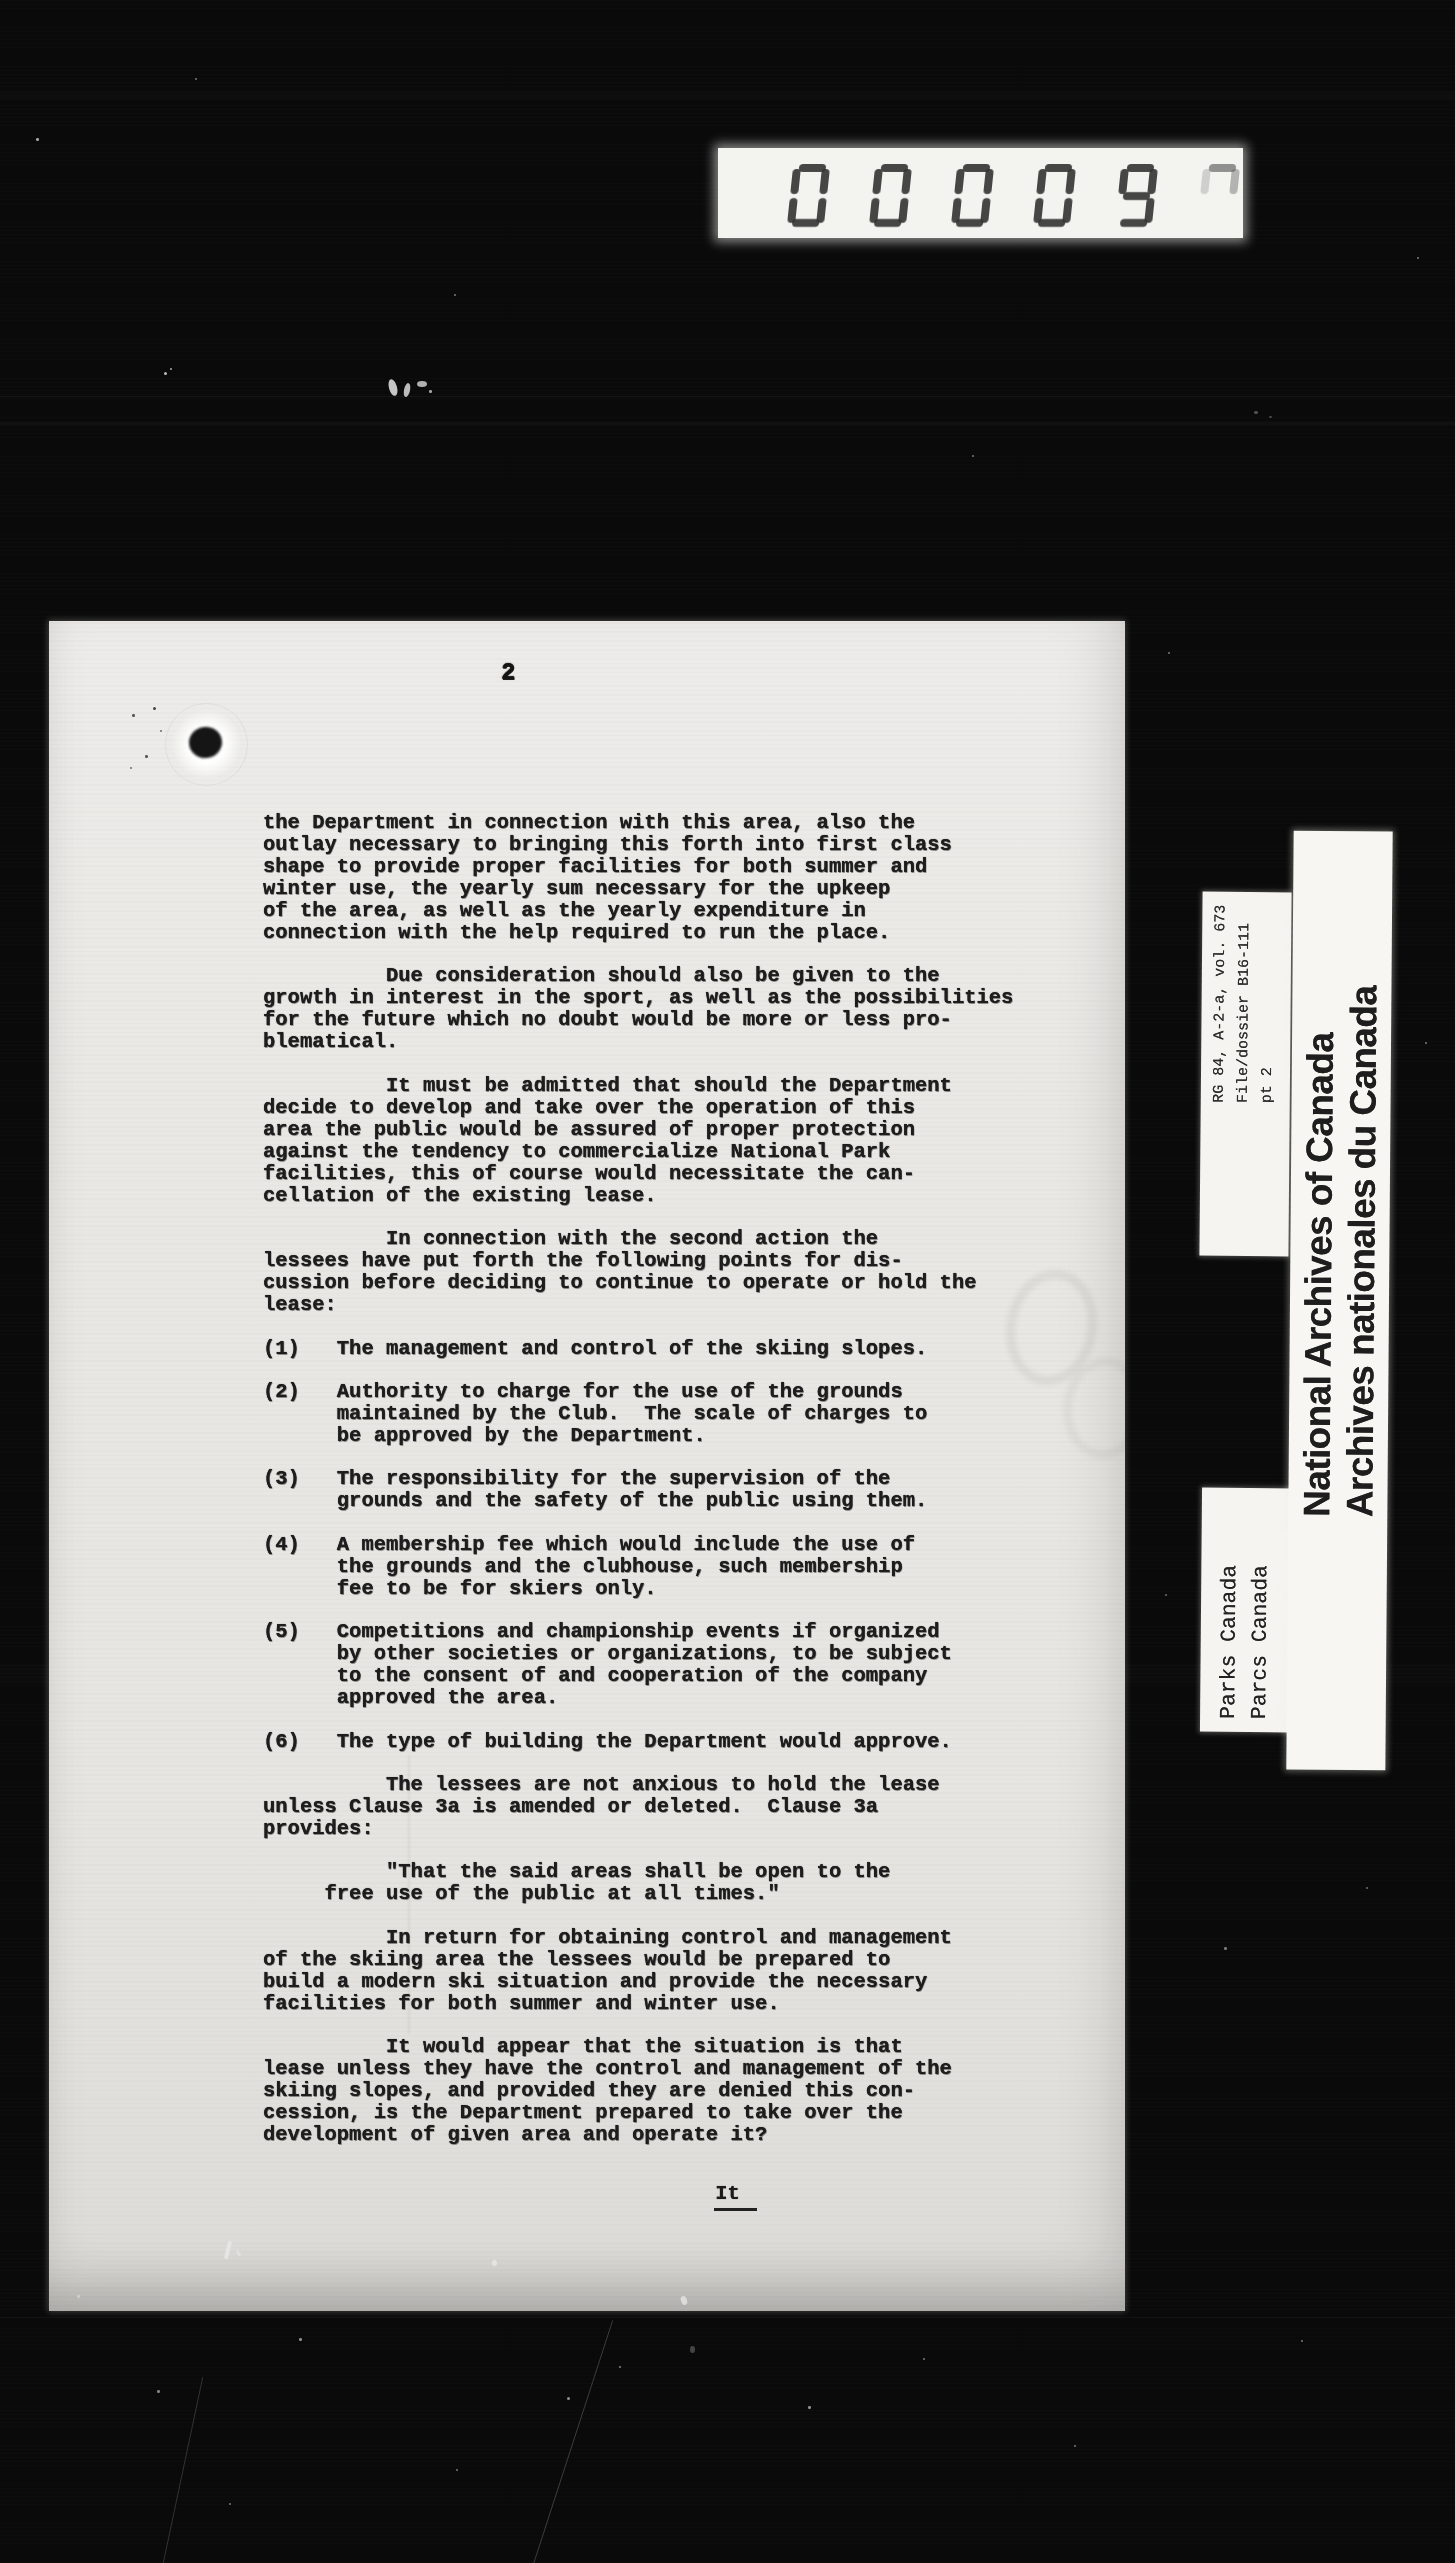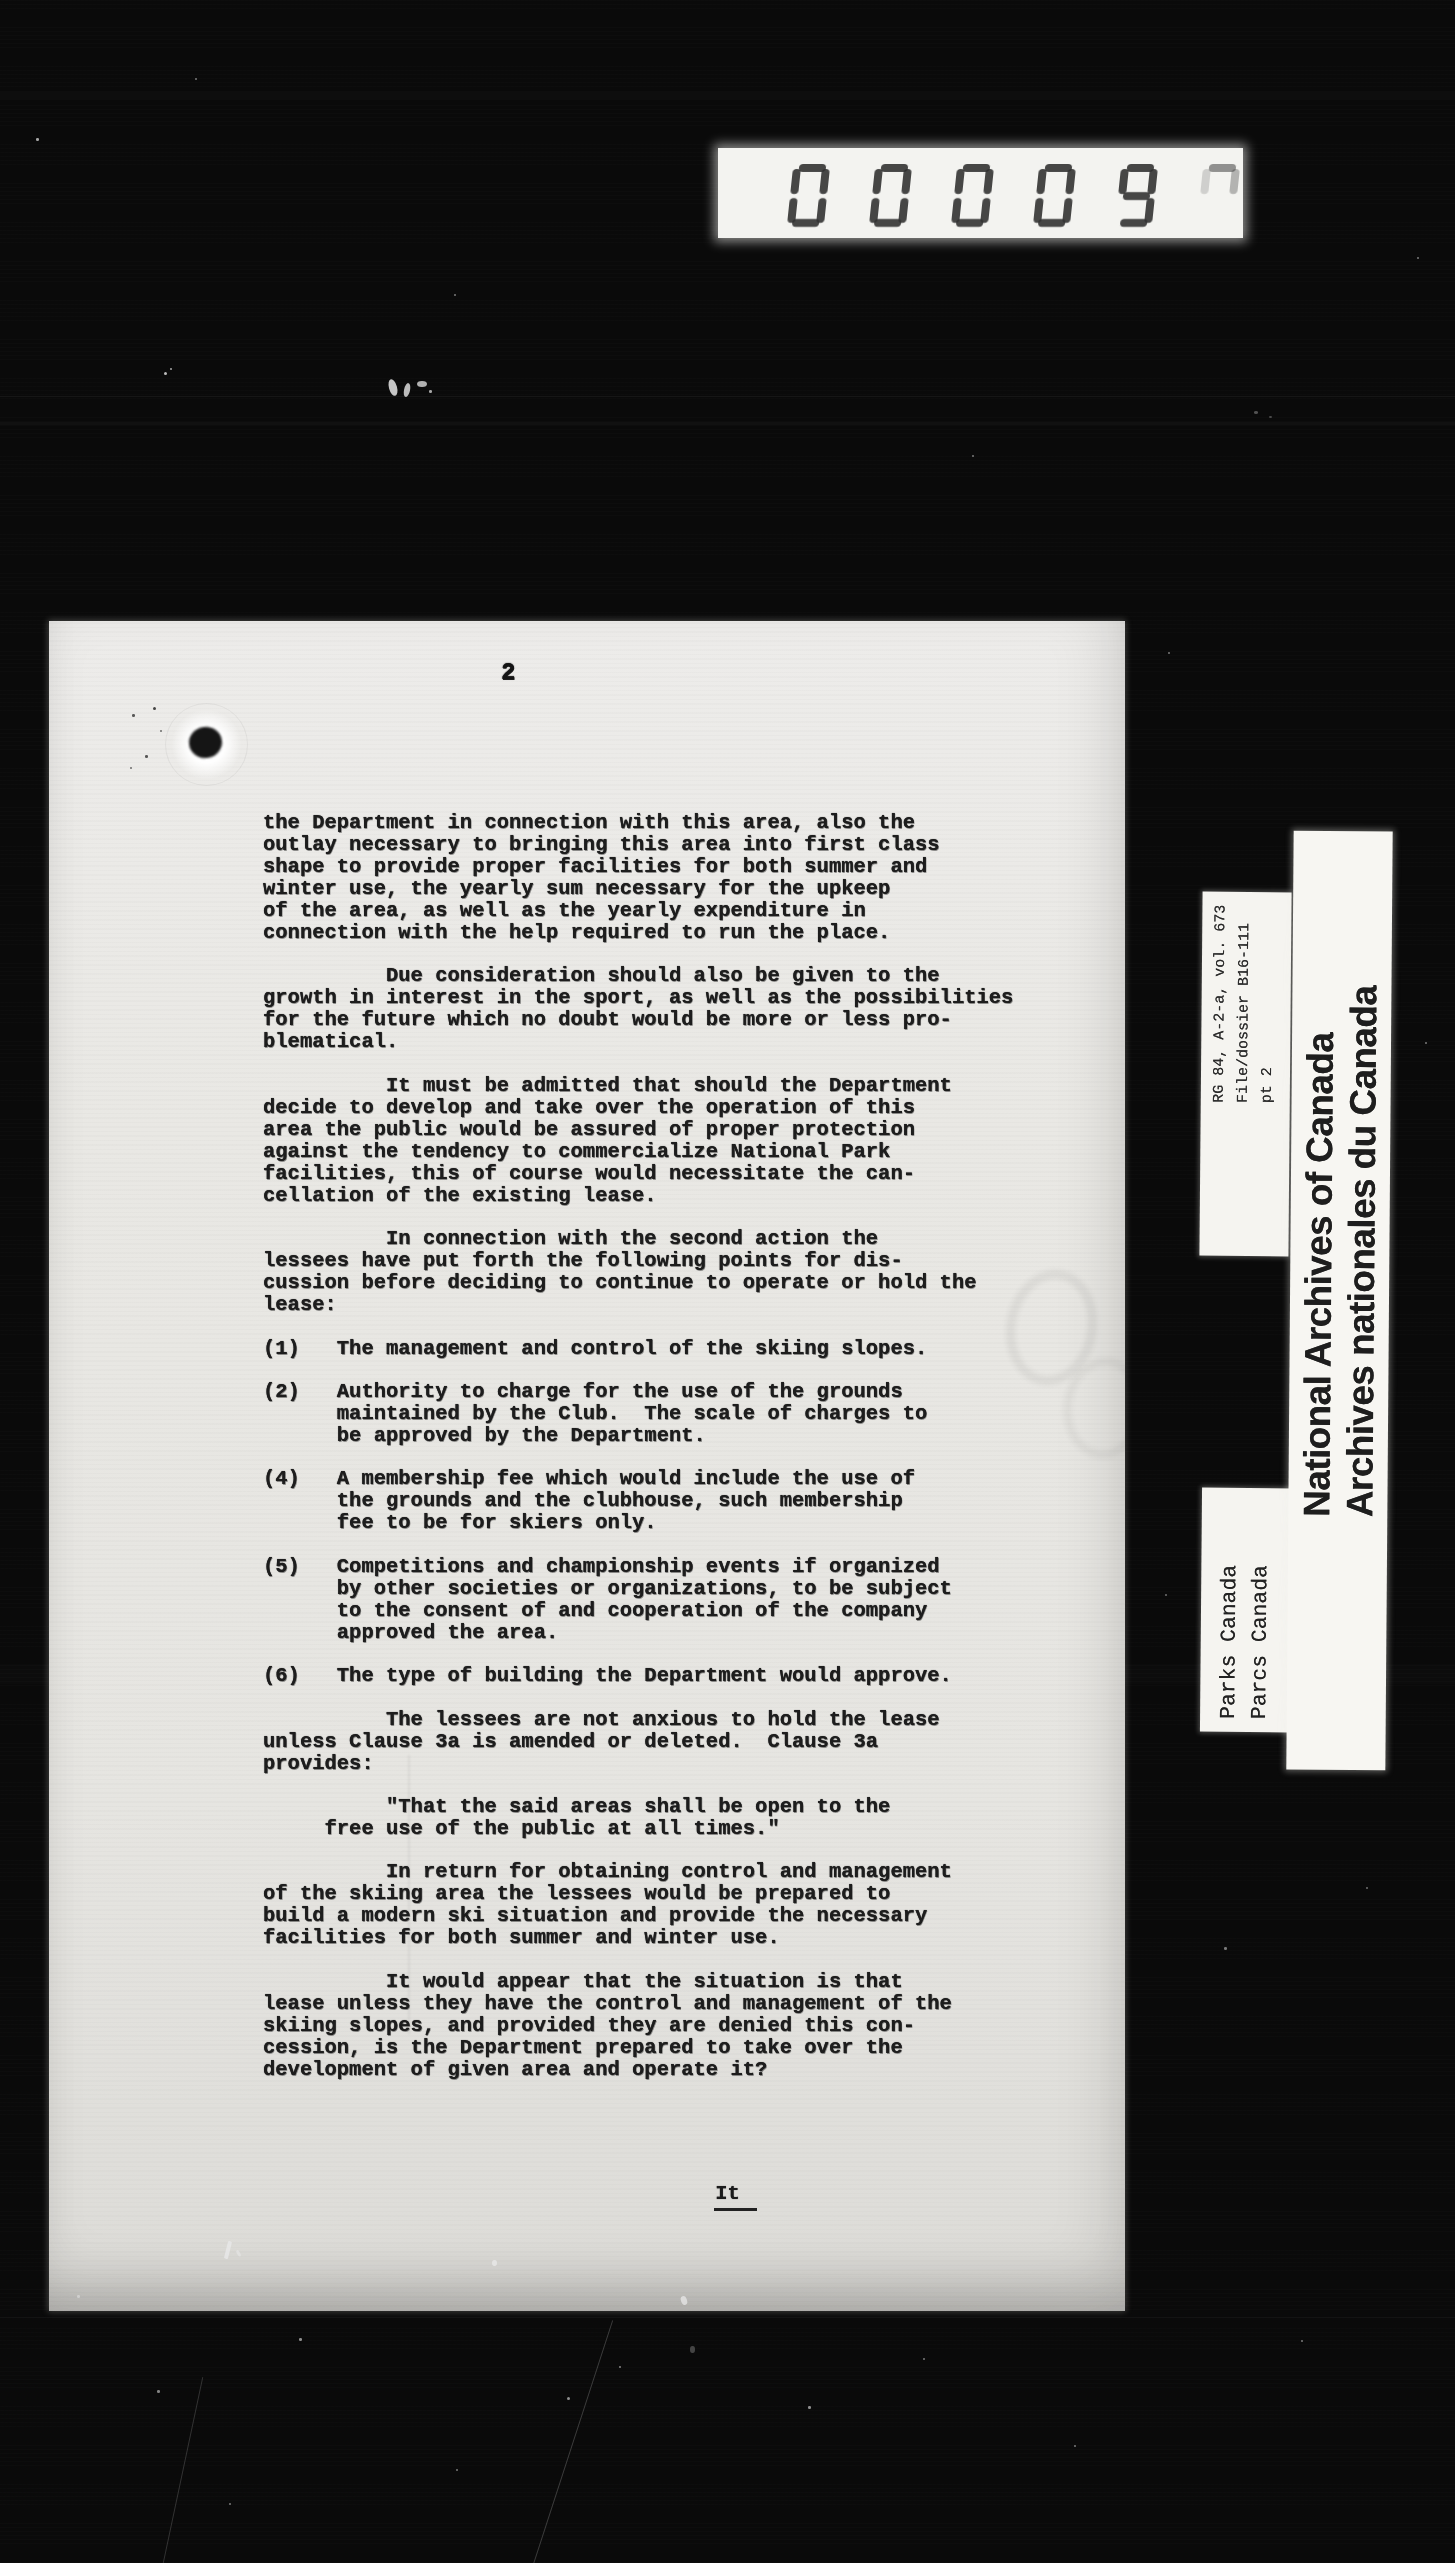--- a/index.html
+++ b/index.html
@@ -120,21 +120,21 @@
   <div class="page" id="page">
     <div class="page-number">2</div>
     <div class="punch-ring"></div>
     <div class="punch"></div>
     <div class="ghost-ring ghost-a"></div>
     <div class="ghost-ring ghost-b"></div>
     <div class="crease"></div>
     <div class="typewritten" id="typewritten">
         <div class="para">
           <div class="tline">the Department in connection with this area, also the</div>
-          <div class="tline">outlay necessary to bringing this area into first class</div>
+          <div class="tline">outlay necessary to bringing this forth into first class</div>
           <div class="tline">shape to provide proper facilities for both summer and</div>
           <div class="tline">winter use, the yearly sum necessary for the upkeep</div>
           <div class="tline">of the area, as well as the yearly expenditure in</div>
           <div class="tline">connection with the help required to run the place.</div>
         </div>
         <div class="para">
           <div class="tline">          Due consideration should also be given to the</div>
           <div class="tline">growth in interest in the sport, as well as the possibilities</div>
           <div class="tline">for the future which no doubt would be more or less pro-</div>
           <div class="tline">blematical.</div>
@@ -153,20 +153,24 @@
           <div class="tline">cussion before deciding to continue to operate or hold the</div>
           <div class="tline">lease:</div>
         </div>
         <div class="para">
           <div class="tline">(1)   The management and control of the skiing slopes.</div>
         </div>
         <div class="para">
           <div class="tline">(2)   Authority to charge for the use of the grounds</div>
           <div class="tline">      maintained by the Club.  The scale of charges to</div>
           <div class="tline">      be approved by the Department.</div>
+        </div>
+        <div class="para">
+          <div class="tline">(3)   The responsibility for the supervision of the</div>
+          <div class="tline">      grounds and the safety of the public using them.</div>
         </div>
         <div class="para">
           <div class="tline">(4)   A membership fee which would include the use of</div>
           <div class="tline">      the grounds and the clubhouse, such membership</div>
           <div class="tline">      fee to be for skiers only.</div>
         </div>
         <div class="para">
           <div class="tline">(5)   Competitions and championship events if organized</div>
           <div class="tline">      by other societies or organizations, to be subject</div>
           <div class="tline">      to the consent of and cooperation of the company</div>

